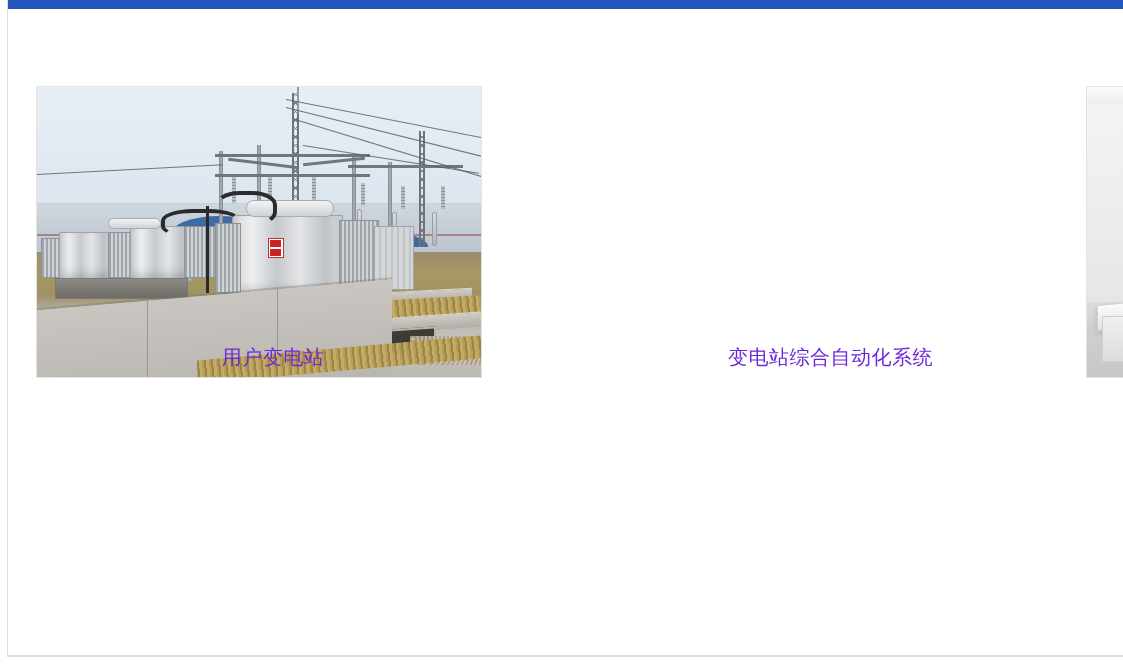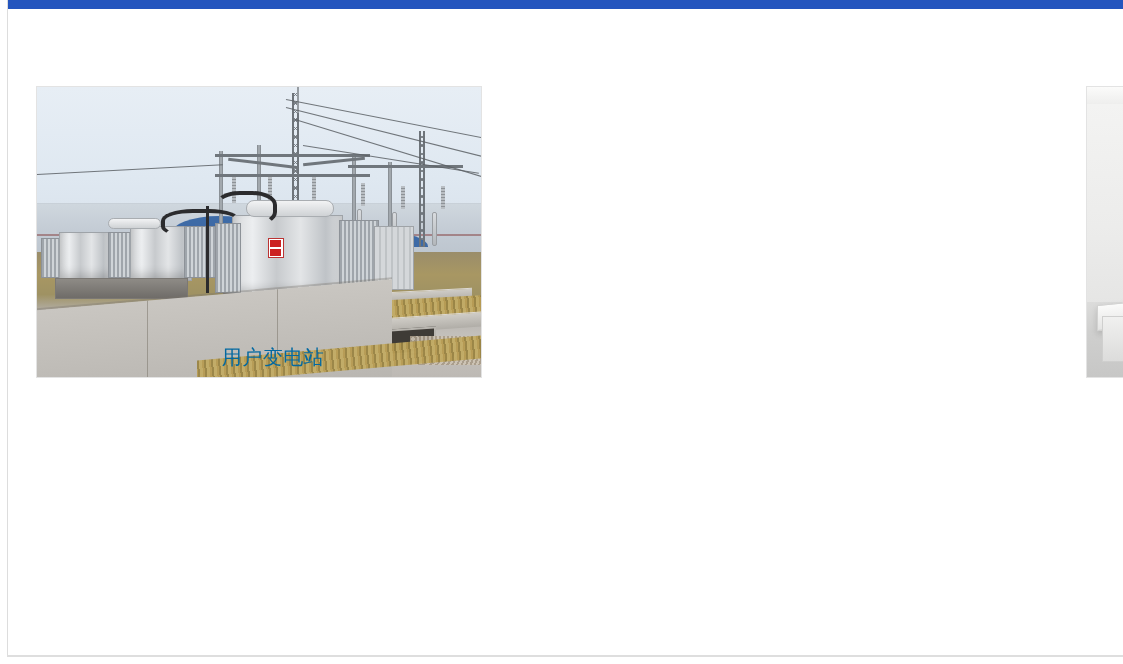--- a/index.html
+++ b/index.html
@@ -50,21 +50,21 @@
     position: absolute;
     border: 1px solid #e3e3e3;
     background: #f3f4f5;
     overflow: hidden;
   }
   .card-caption {
     position: absolute;
     width: 100%;
     text-align: center;
     font-size: 20px;
-    color: #0369a1;
+    color: #6d28d9;
     line-height: 28px;
     letter-spacing: 0.5px;
   }
 
   
   #fig-substation { left: 28px; top: 77px; width: 446px; height: 292px; }
   .ss-scene { position: absolute; inset: 0; overflow: hidden; }
   .ss-sky {
     position: absolute; left: 0; top: 0; width: 100%; height: 57%;
     background: linear-gradient(#e7eef5 0%, #dfe8f1 55%, #d7e0ea 100%);
@@ -327,17 +327,18 @@
             <div class="cr-wall-back"></div>
             <div class="cr-ceiling"></div>
 
             <div class="cr-floor"></div>
 
             <div class="cr-desk" style="left:2%;top:72%;width:34%;height:9%;transform:skewY(-6deg);"></div>
             <div class="cr-desk-front" style="left:3%;top:79%;width:20%;height:16%;"></div>
 
           </div>
         </div>
+        <div class="card-caption" style="top:334px;">变电站综合自动化系统</div>
       </div>
 
     </div>
   </div>
 </div>
 
 </body></html>

